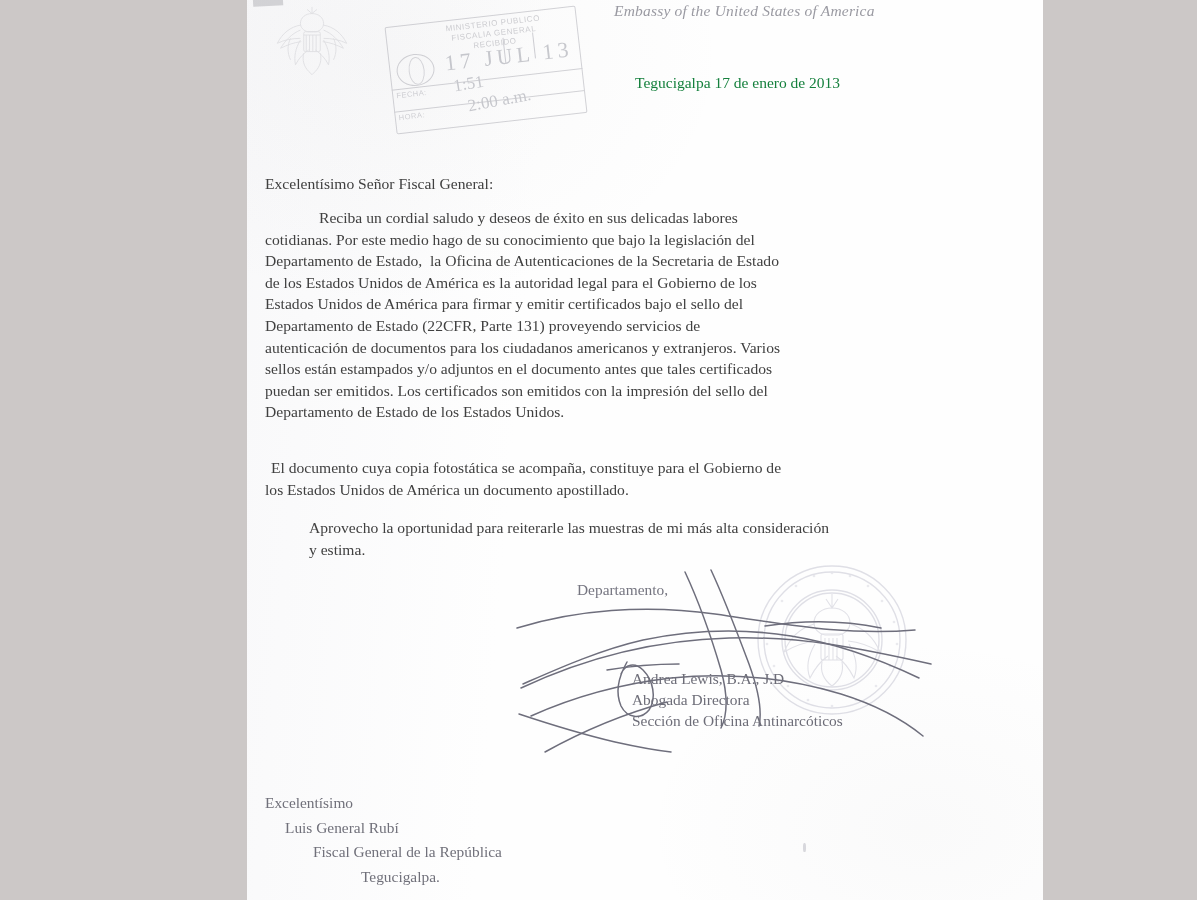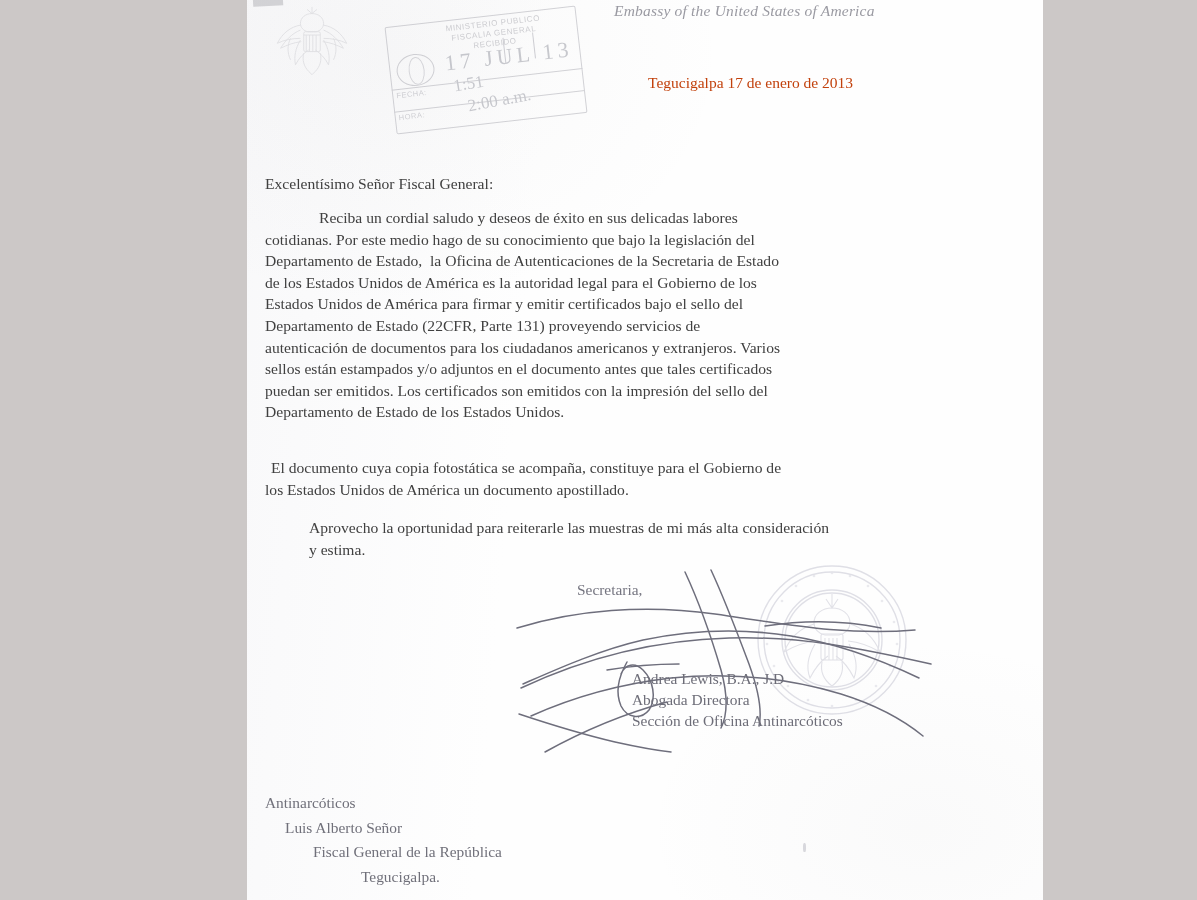--- a/index.html
+++ b/index.html
@@ -151,24 +151,24 @@
     position: absolute;
     border-left: 1.5px solid #a0a0aa;
     height: 26px;
   }
   .recv-stamp .tick.t1 { left: 116px; top: 24px; }
   .recv-stamp .tick.t2 { left: 146px; top: 22px; }
 
   
   .date-line {
     position: absolute;
-    left: 401px;
+    left: 388px;
     top: 74px;
     font-size: 15.5px;
-    color: #c2410c;
+    color: #15803d;
     white-space: nowrap;
   }
 
   
   .body-text {
     position: absolute;
     left: 18px;
     width: 690px;
     color: #404040;
     font-size: 15.6px;
@@ -323,21 +323,21 @@
     <div class="body-text para-2">
       <p class="lead-space">El documento cuya copia fotostática se acompaña, constituye para el Gobierno de
 los Estados Unidos de América un documento apostillado.</p>
     </div>
 
     <div class="body-text para-3">
       <p>Aprovecho la oportunidad para reiterarle las muestras de mi más alta consideración
 y estima.</p>
     </div>
 
-    <div class="closing">Secretaria,</div>
+    <div class="closing">Departamento,</div>
 
     <div class="round-seal">
       <svg viewBox="0 0 160 160">
         <g fill="none" stroke="#9a9ab0" stroke-width="1.4">
           <circle cx="80" cy="80" r="74"></circle>
           <circle cx="80" cy="80" r="68"></circle>
           <circle cx="80" cy="80" r="50"></circle>
           <circle cx="80" cy="80" r="47"></circle>
         </g>
         <g fill="none" stroke="#a0a0b4" stroke-width="1.1">
@@ -392,22 +392,22 @@
       </svg>
     </div>
 
     <div class="sig-name">
       <div>Andrea Lewis, B.A., J.D</div>
       <div>Abogada Directora</div>
       <div>Sección de Oficina Antinarcóticos</div>
     </div>
 
     <div class="addressee">
-      <div class="ind-1">Antinarcóticos</div>
-      <div class="ind-2">Luis Alberto Señor</div>
+      <div class="ind-1">Excelentísimo</div>
+      <div class="ind-2">Luis General Rubí</div>
       <div class="ind-3">Fiscal General  de la República</div>
       <div class="ind-5">Tegucigalpa.</div>
     </div>
 
     <div class="speck"></div>
 
   </div>
 </div>
 
 </body></html>

